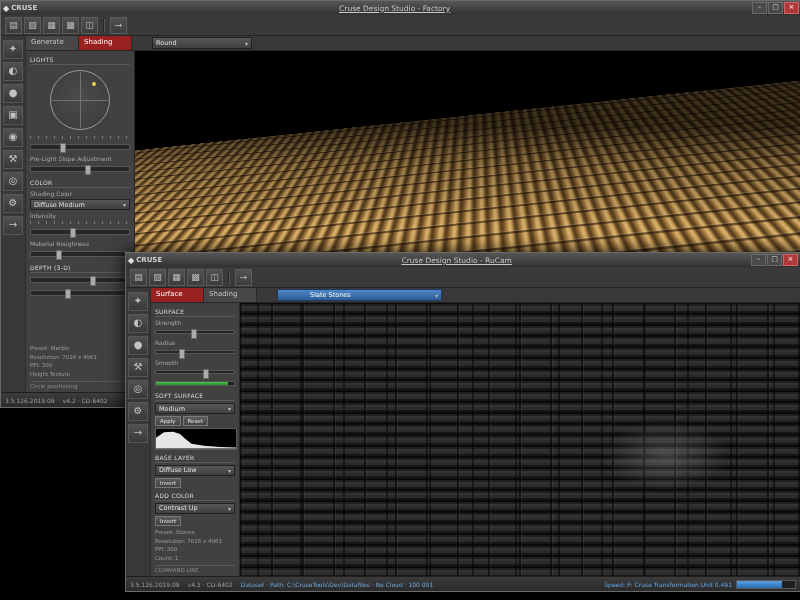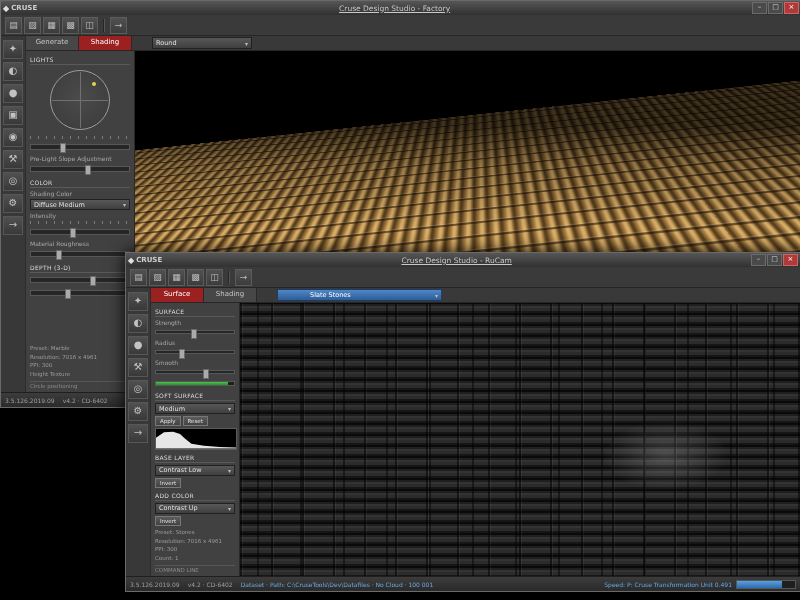--- a/index.html
+++ b/index.html
@@ -28,21 +28,21 @@
 
   .wbody{flex:1;display:flex;min-height:0;}
   .strip{width:24px;background:#383838;border-right:1px solid #2c2c2c;display:flex;
          flex-direction:column;align-items:center;padding-top:4px;gap:3px;flex:0 0 auto;}
   .sico{width:18px;height:17px;background:linear-gradient(#505050,#393939);border:1px solid #575757;
         color:#c2c2c2;font-size:10px;line-height:16px;text-align:center;}
 
   .ccol{flex:1;display:flex;flex-direction:column;min-width:0;}
   .subhdr{height:14px;flex:0 0 auto;background:#393939;border-bottom:1px solid #262626;
           display:flex;align-items:stretch;}
-  .tab{min-width:42px;padding:0 5px;font-size:7px;line-height:13px;text-align:center;
+  .tab{min-width:42px;padding:0 5px;font-size:7px;line-height:13px;text-align:left;
        background:#474747;border-right:1px solid #292929;color:#c5c5c5;}
   .tab.active{background:#9b2020;color:#fff;}
   .dd{display:flex;align-items:center;justify-content:space-between;gap:3px;
       background:linear-gradient(#585858,#3f3f3f);border:1px solid #212121;
       font-size:6.5px;color:#e0e0e0;padding:0 3px;min-height:9px;}
   .subhdr .dd{width:92px;margin:1px 20px;}
   .subhdr .dd.blue{width:128px;background:linear-gradient(#4f87c7,#2d5c97);color:#fff;border-color:#1d3c66;padding-left:32px;}
   .arr{font-size:6px;color:#bdbdbd;}
 
   .crow{flex:1;display:flex;min-height:0;}
@@ -289,21 +289,21 @@
             <span class="btn">Apply</span>
             <span class="btn">Reset</span>
           </div>
 
           <svg class="hist" viewBox="0 0 70 36" preserveAspectRatio="none">
             <polygon points="0,36 0,16 7,6 15,5 21,9 25,17 31,27 42,31 56,33 70,34 70,36" fill="#e6e6e6"></polygon>
           </svg>
 
           <div class="sec">BASE LAYER</div>
           <div class="dd">
-            <span>Contrast Low</span>
+            <span>Diffuse Low</span>
             <span class="arr">▾</span>
           </div>
           <div class="btnrow">
             <span class="btn">Invert</span>
           </div>
 
           <div class="sec">ADD COLOR</div>
           <div class="dd">
             <span>Contrast Up</span>
             <span class="arr">▾</span>

